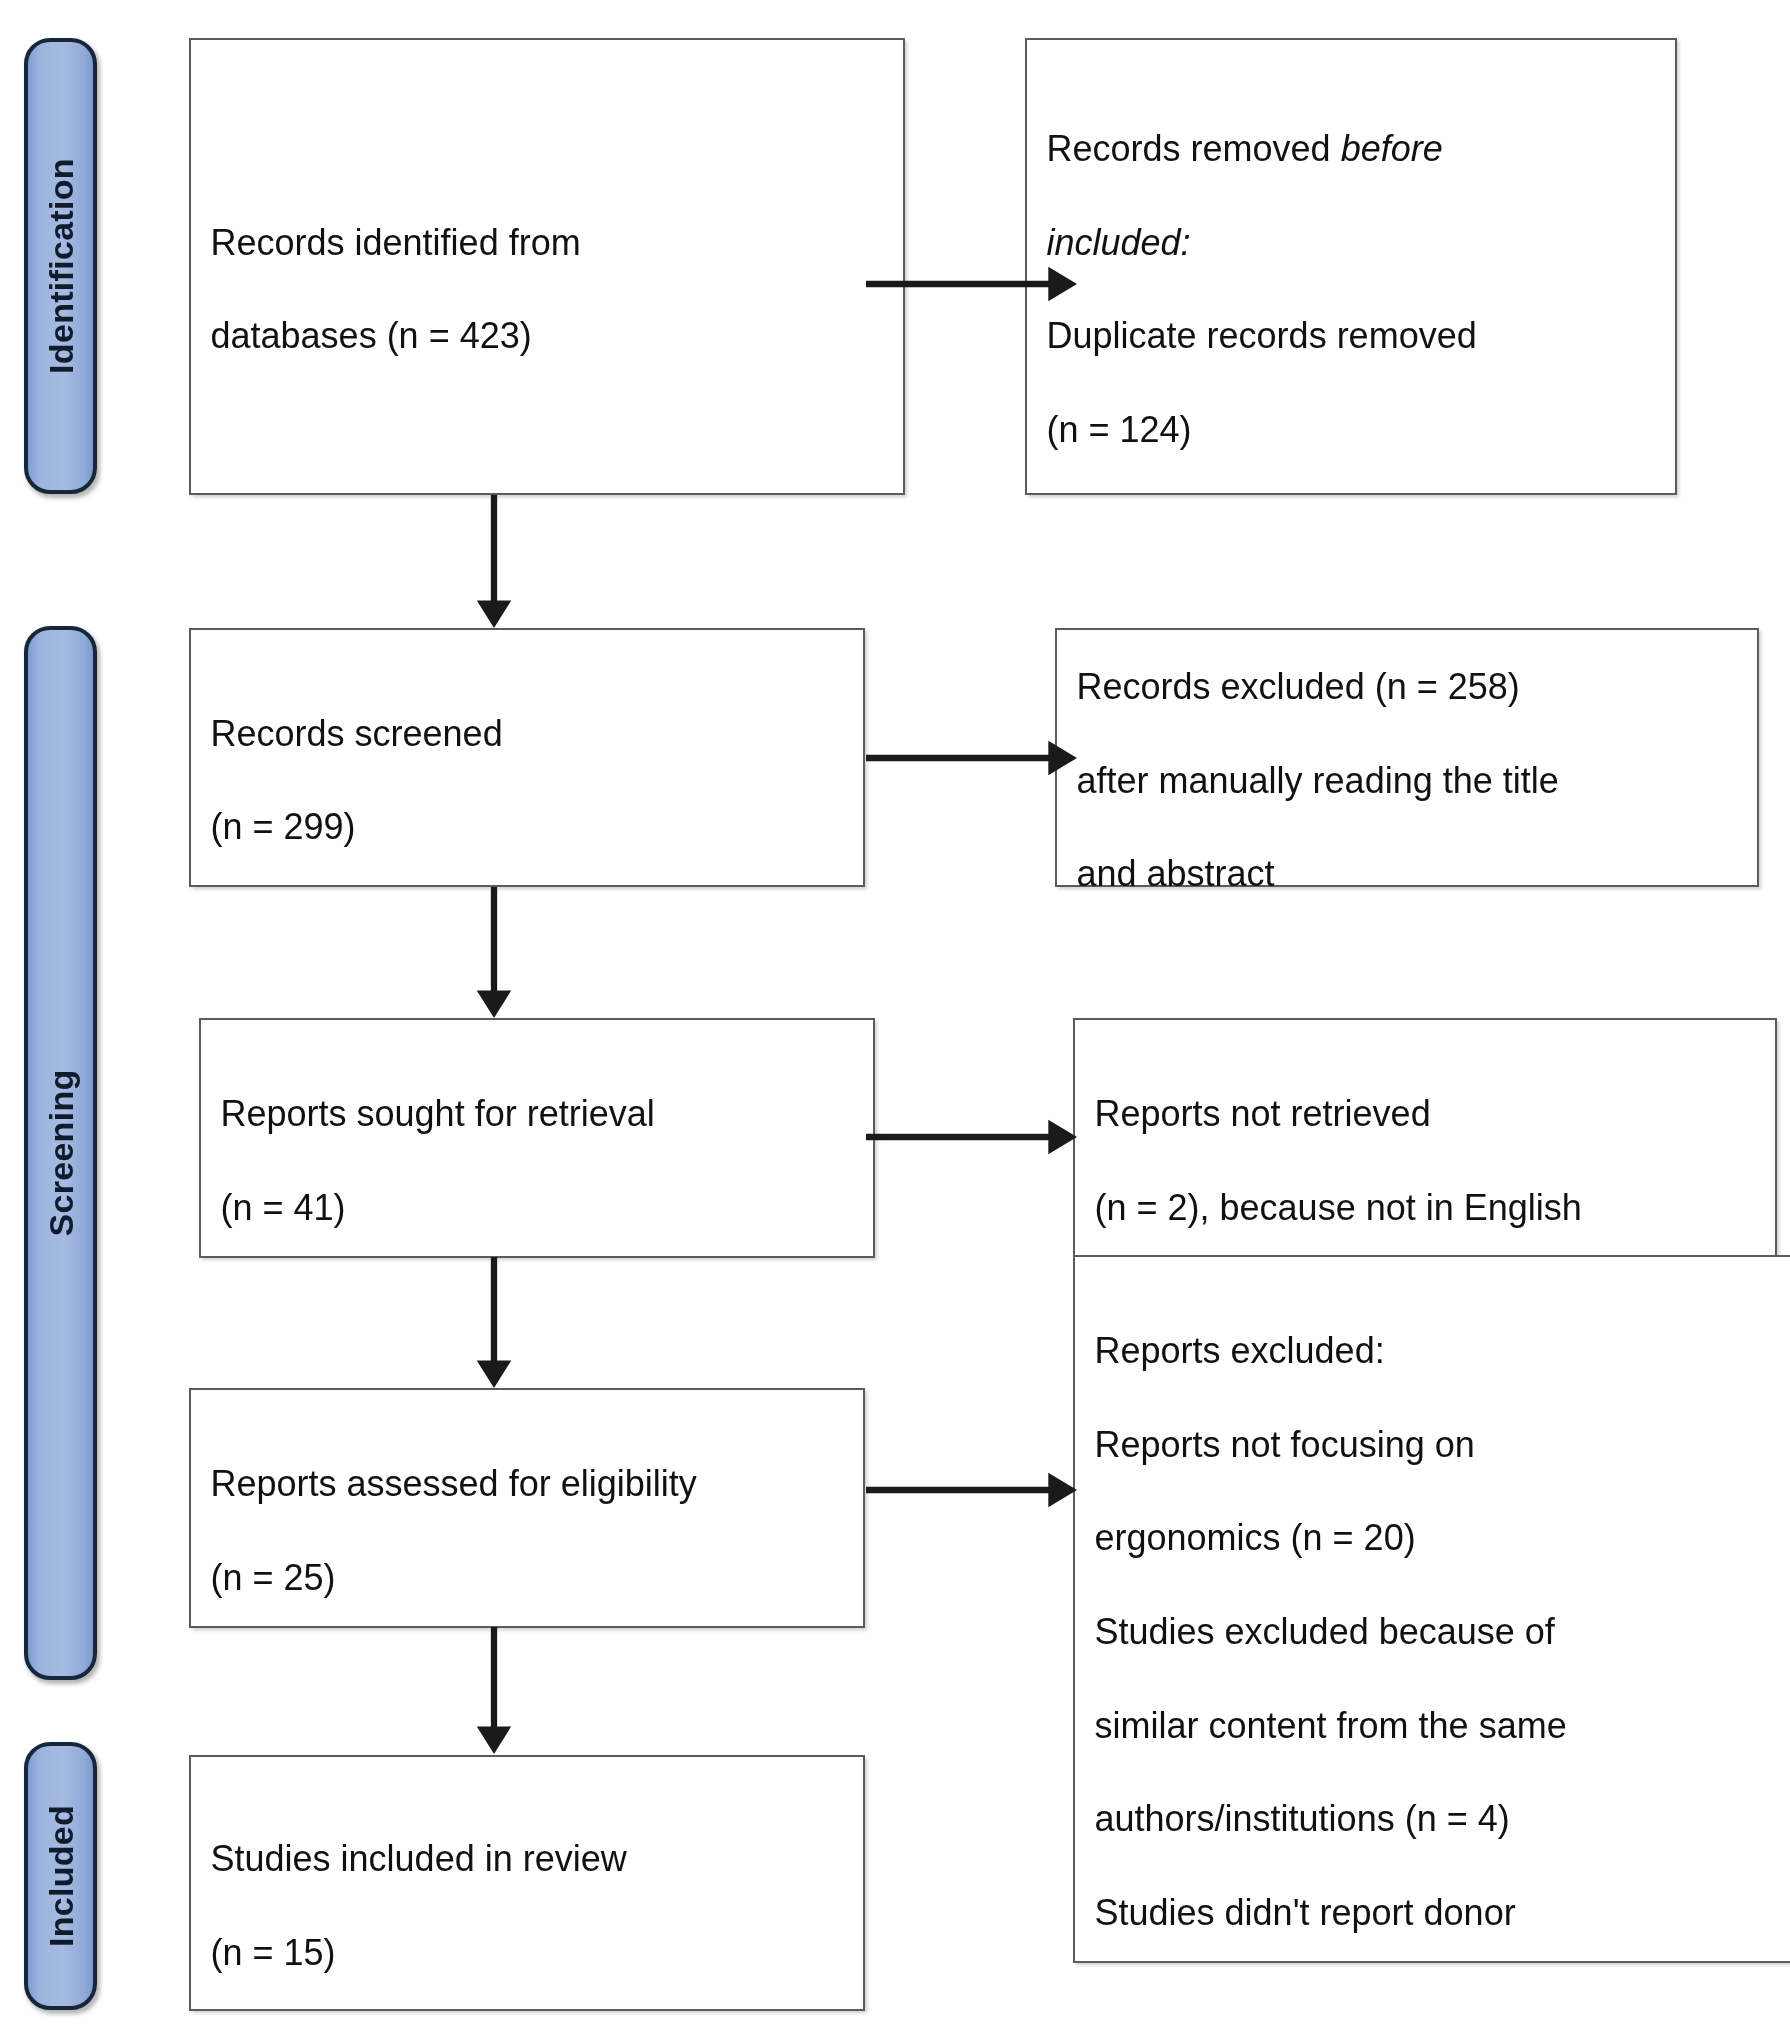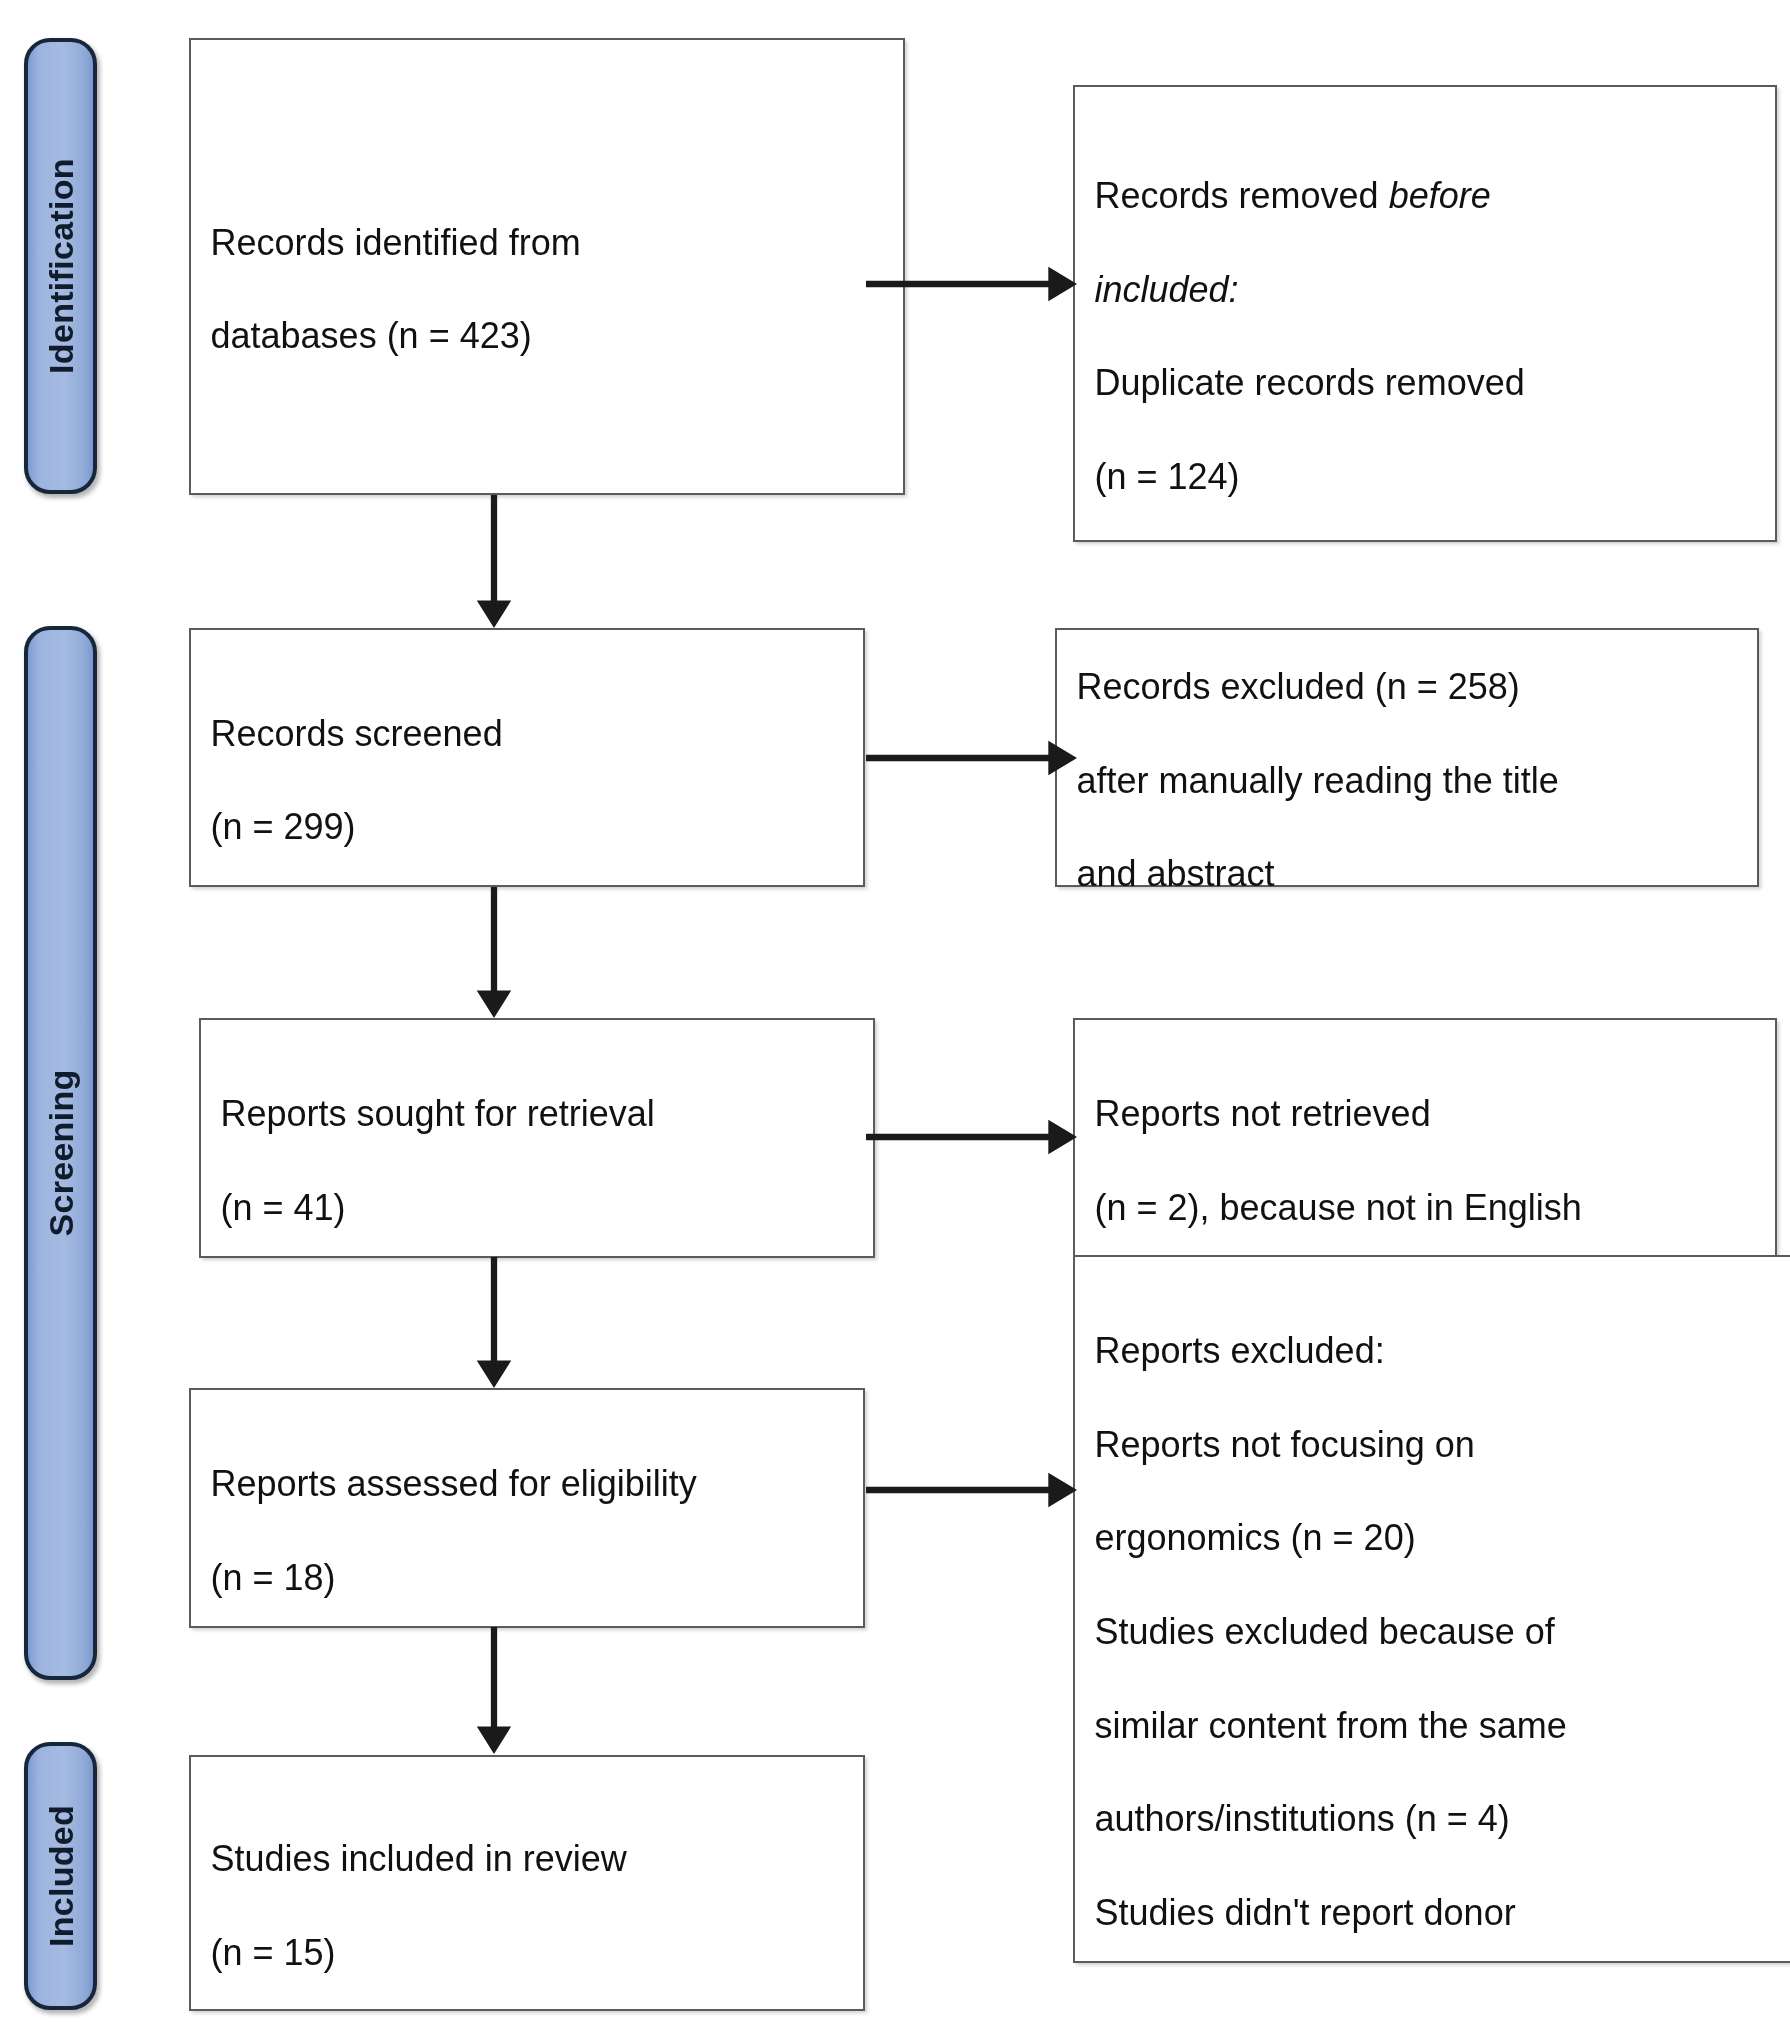--- a/index.html
+++ b/index.html
@@ -92,21 +92,21 @@
     <span class="stage-label">Included</span>
   </div>
 
   <div class="flow-box" style="left:189px; top:38px; width:716px; height:457px;">
     <div class="box-text">
       <span>Records identified from</span><br>
       <span>databases (n = 423)</span>
     </div>
   </div>
 
-  <div class="flow-box" style="left:1073px; top:38px; width:704px; height:457px;margin-top:47px;">
+  <div class="flow-box" style="left:1025px; top:38px; width:652px; height:457px;">
     <div class="box-text">
       <span>Records removed </span><span class="em">before</span><br>
       <span class="em">included:</span><br>
       <span>    Duplicate records removed</span><br>
       <span>(n = 124)</span>
     </div>
   </div>
 
   <div class="conn" style="left:866px; top:261px;">
     <svg width="211" height="46" viewBox="0 0 368 80">
@@ -175,21 +175,21 @@
   <div class="conn" style="left:471px; top:1257px;">
     <svg width="46" height="131" viewBox="0 0 80 228">
       <line x1="40" y1="0" x2="40" y2="192" stroke="#1a1a1a" stroke-width="11"></line>
       <polygon points="10,180 70,180 40,228" fill="#1a1a1a"></polygon>
     </svg>
   </div>
 
   <div class="flow-box" style="left:189px; top:1388px; width:676px; height:240px;">
     <div class="box-text">
       <span>Reports assessed for eligibility</span><br>
-      <span>(n = 18)</span>
+      <span>(n = 25)</span>
     </div>
   </div>
 
   <div class="flow-box" style="left:1073px; top:1255px; width:764px; height:708px;">
     <div class="box-text">
       <span>Reports excluded:</span><br>
       <span>    Reports not focusing on</span><br>
       <span>    ergonomics (n = 20)</span><br>
       <span>    Studies excluded because of</span><br>
       <span>    similar content from the same</span><br>

